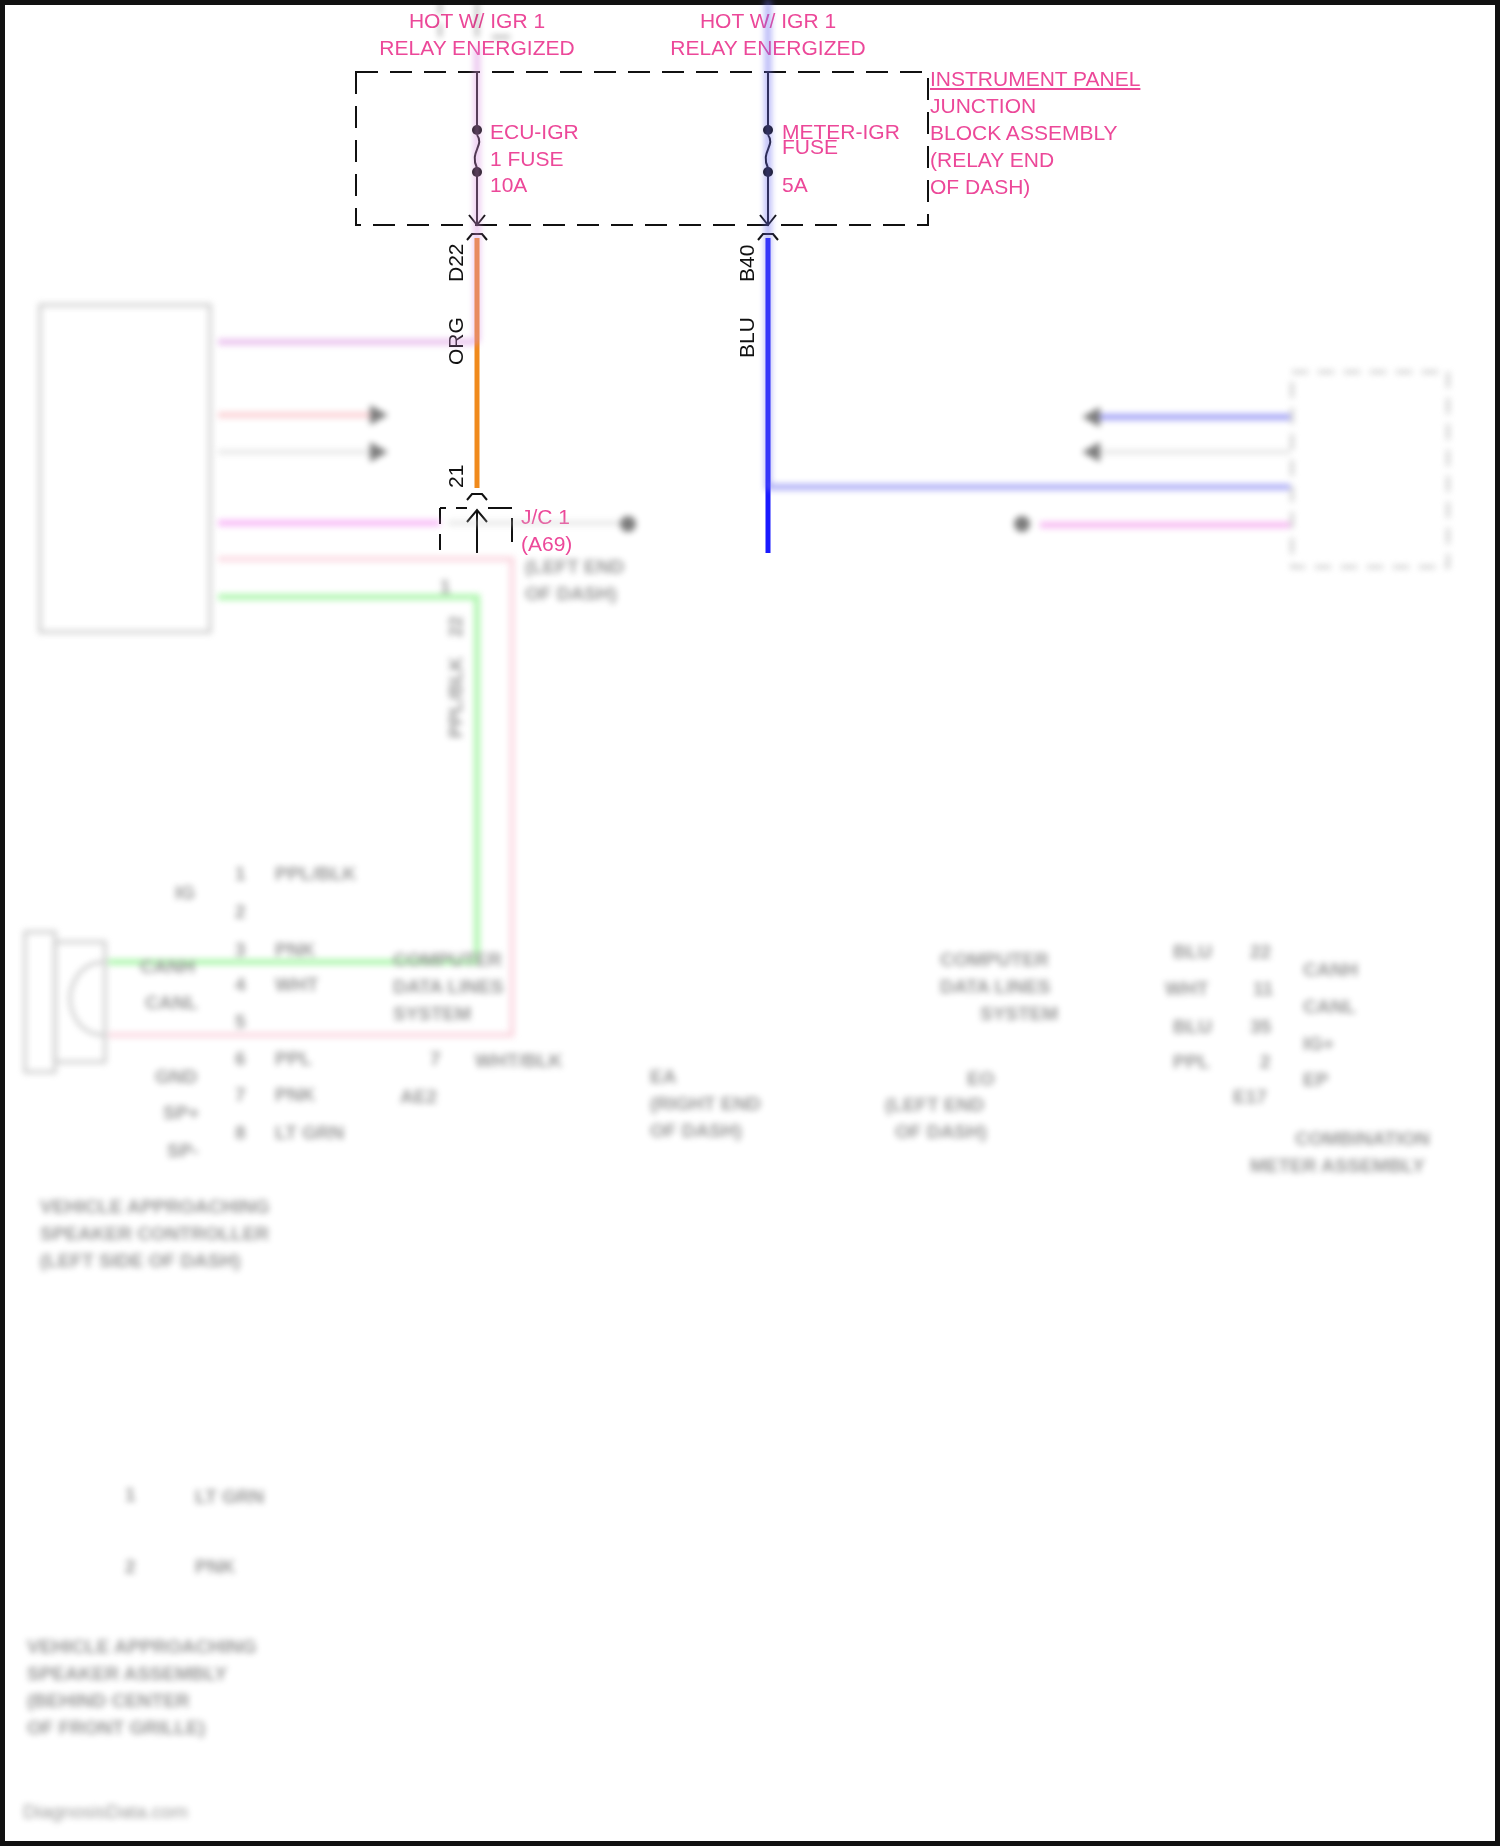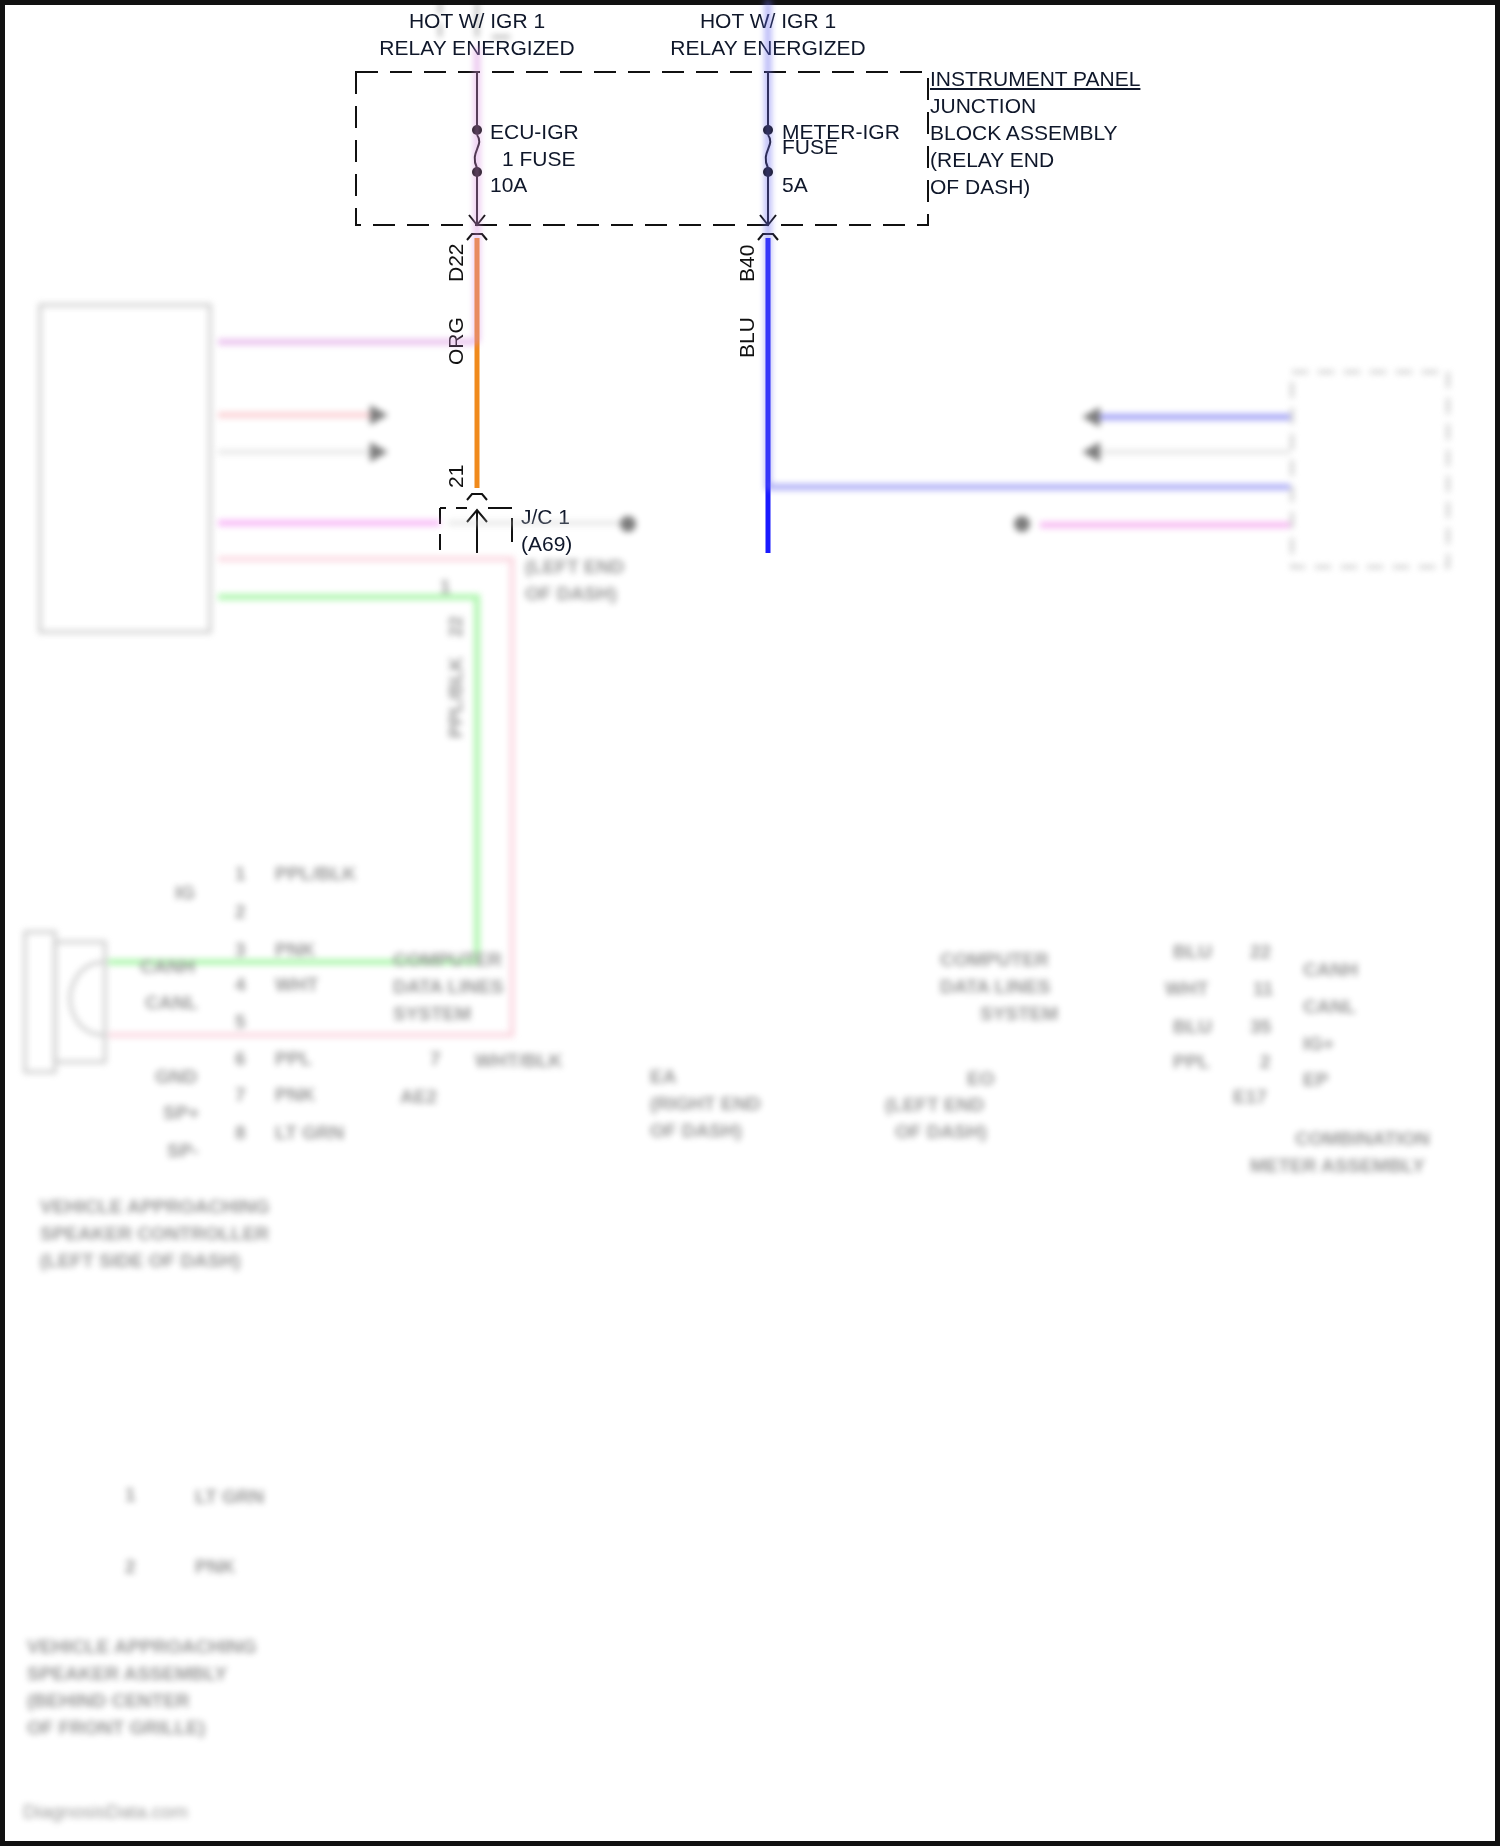--- a/index.html
+++ b/index.html
@@ -1,19 +1,19 @@
 <!DOCTYPE html>
 <html><head>
 <meta charset="utf-8">
 <style>
   html,body{margin:0;padding:0;background:#fff;}
   body{width:1500px;height:1846px;position:relative;overflow:hidden;font-family:"Liberation Sans",sans-serif;}
   .frame{position:absolute;left:0;top:0;width:1490px;height:1836px;border:5px solid #111;border-right-width:6px;box-sizing:content-box;}
   svg{position:absolute;left:0;top:0;}
-  .t{position:absolute;font-size:21px;color:#0f172a;line-height:27px;white-space:pre;}
+  .t{position:absolute;font-size:21px;color:#ec4899;line-height:27px;white-space:pre;}
   .c{text-align:center;}
   .blurzone{position:absolute;left:5px;top:553px;width:1489px;height:1283px;filter:blur(3.2px);opacity:.55;}
   .bt{position:absolute;font-size:19px;color:#444;line-height:27px;white-space:pre;font-weight:bold;}
   .rot{position:absolute;transform:rotate(-90deg);transform-origin:left top;font-size:21px;color:#111;white-space:nowrap;}
   .brot{position:absolute;transform:rotate(-90deg);transform-origin:left top;font-size:19px;color:#444;font-weight:bold;white-space:nowrap;}
 </style>
 </head>
 <body>
 
 <div class="frame"></div>
@@ -58,21 +58,21 @@
 <div>
   <div class="t" style="left:930px;top:65px;text-decoration:underline;">INSTRUMENT PANEL</div>
   <div class="t" style="left:930px;top:92px;">JUNCTION</div>
   <div class="t" style="left:930px;top:119px;">BLOCK ASSEMBLY</div>
   <div class="t" style="left:930px;top:146px;">(RELAY END</div>
   <div class="t" style="left:930px;top:173px;">OF DASH)</div>
 </div>
 
 <div>
   <div class="t" style="left:490px;top:118px;">ECU-IGR</div>
-  <div class="t" style="left:490px;top:145px;margin-left:12px;">1 FUSE</div>
+  <div class="t" style="left:490px;top:145px;">1 FUSE</div>
   <div class="t" style="left:490px;top:171px;">10A</div>
 </div>
 <div>
   <div class="t" style="left:782px;top:118px;">METER-IGR</div>
   <div class="t" style="left:782px;top:133px;">FUSE</div>
   <div class="t" style="left:782px;top:171px;">5A</div>
 </div>
 
 <div class="rot" style="left:444px;top:282px;">D22</div>
 <div class="rot" style="left:444px;top:365px;">ORG</div>

